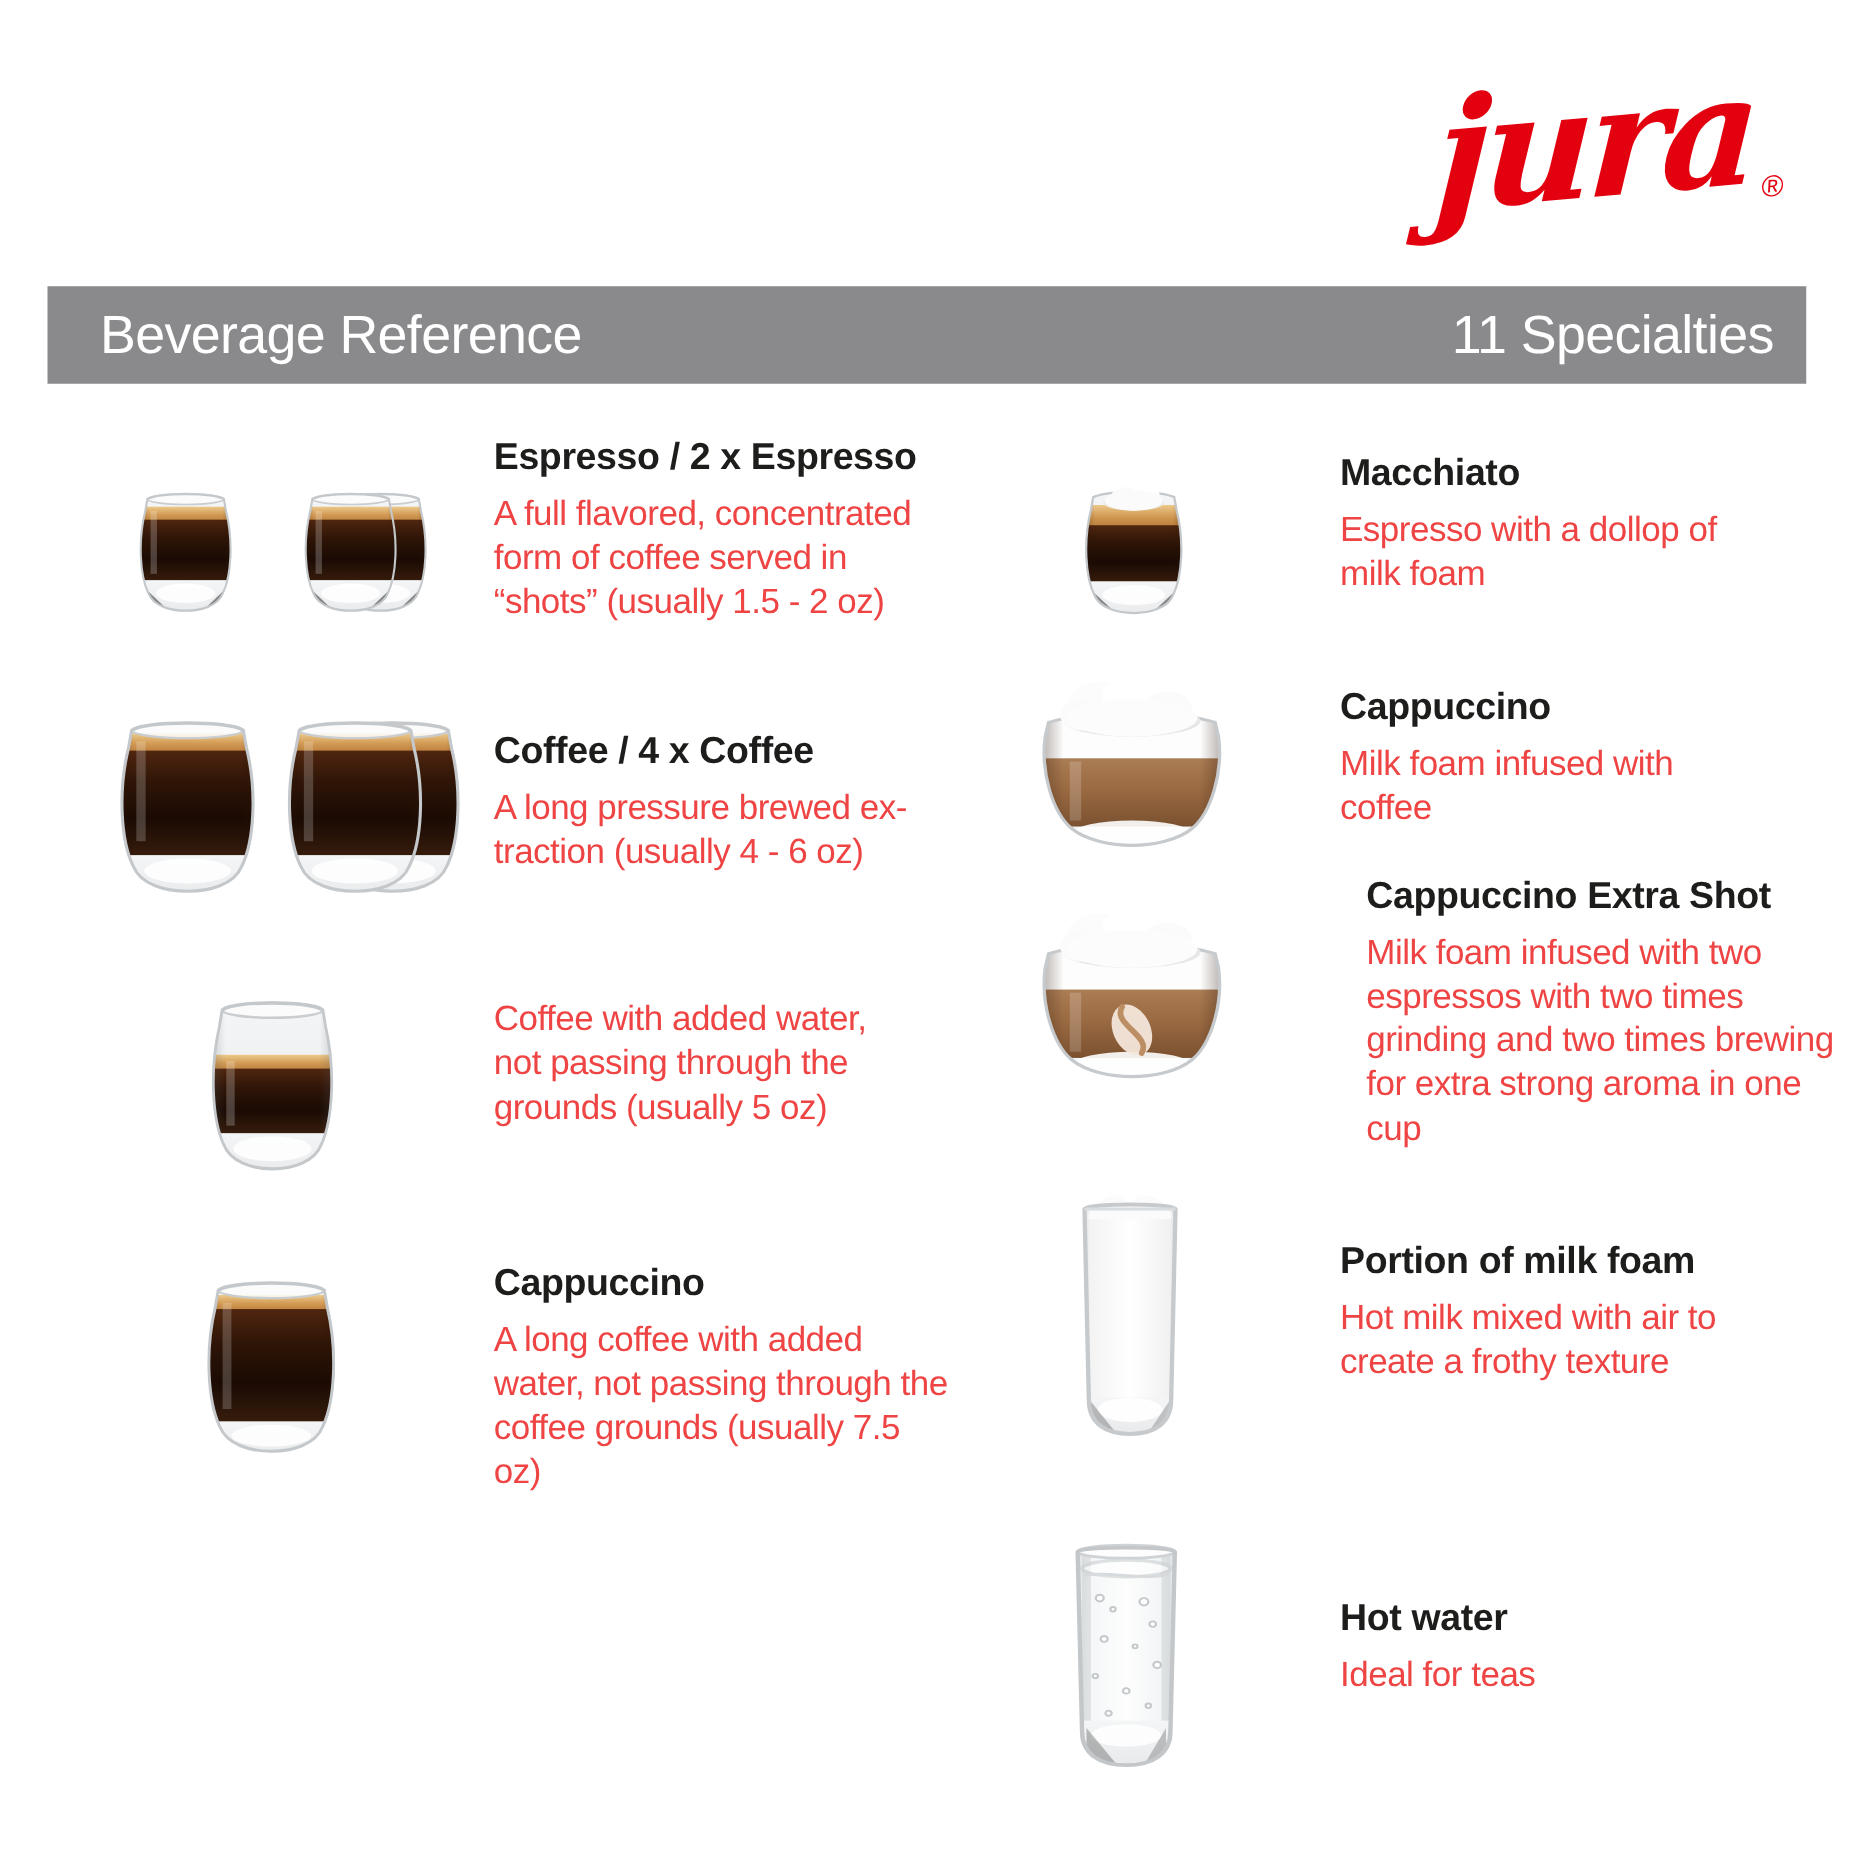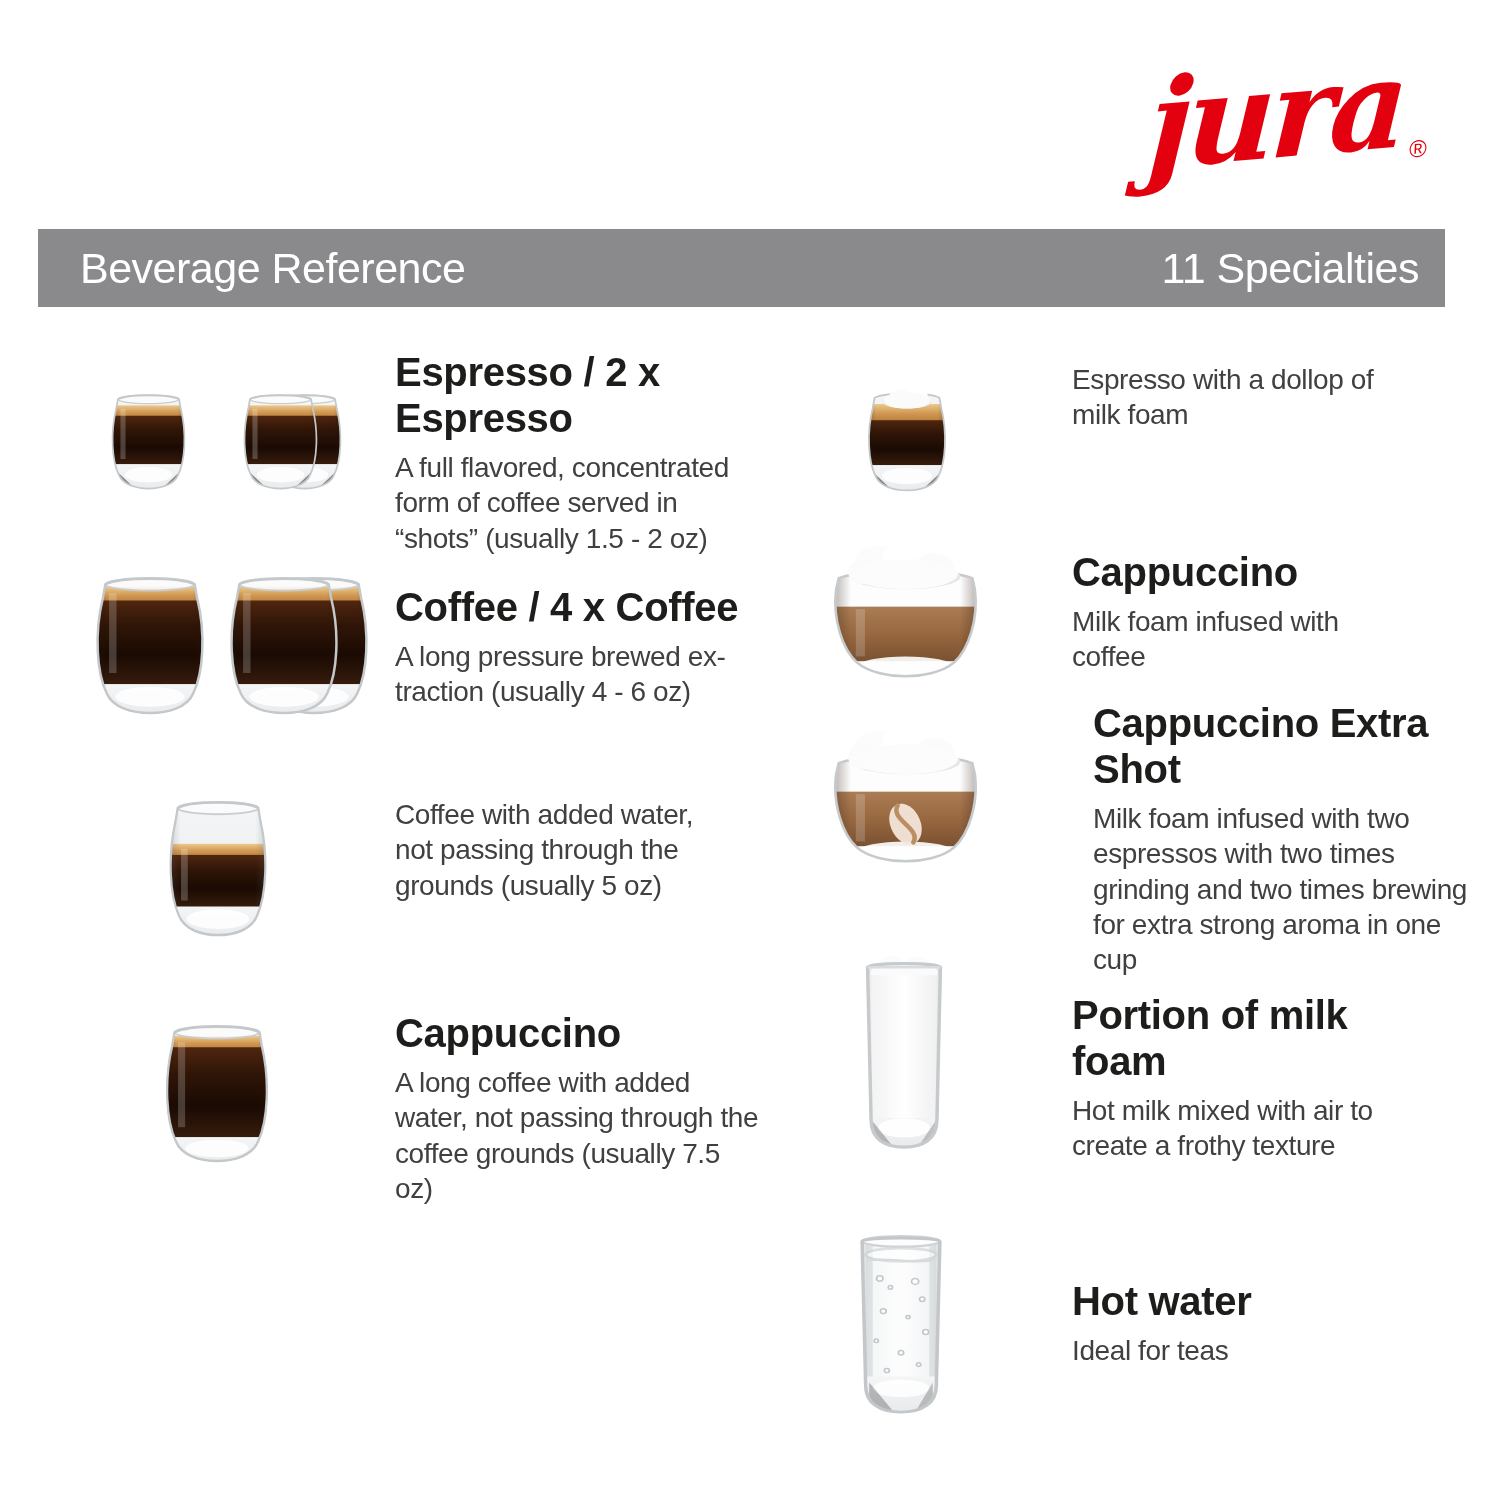--- a/index.html
+++ b/index.html
@@ -22,25 +22,25 @@
   
   .header-bar {
     position:absolute; top:229px; left:38px; width:1407px; height:78px;
     background:#8a8a8d; color:#ffffff; box-sizing:border-box;
     display:flex; justify-content:space-between; align-items:center;
     padding:0 26px 0 42px; font-size:43px; letter-spacing:-0.5px;
   }
   
   .bev-text { position:absolute; color:#242424; }
   .bev-text h3 {
-    margin:0 0 9px 0; font-size:40px; font-weight:bold; color:#1d1d1b;
+    margin:0 0 9px 0; font-size:30px; font-weight:bold; color:#1d1d1b;
     letter-spacing:-0.3px; line-height:1.15;
   }
   .bev-text p {
-    margin:0; font-size:28px; line-height:1.26; letter-spacing:-0.4px; color:#404040;
+    margin:0; font-size:28px; line-height:1.26; letter-spacing:-0.4px; color:#ef4444;
   }
   .glass-abs { position:absolute; }
   .pair { position:absolute; }
   .pair svg { position:absolute; top:0; }
 </style>
 </head>
 <body>
 
 <div class="canvas">
 
@@ -327,20 +327,21 @@
       <h3>Cappuccino</h3>
       <p>A long coffee with added water, not passing through the coffee grounds (usually 7.5 oz)</p>
     </div>
   </div>
 
   <div>
     <svg class="glass-abs" style="left:862px; top:386px" width="90" height="108" viewBox="0 0 100 120" preserveAspectRatio="none">
         <use href="#g-macchiato" xlink:href="#g-macchiato"></use>
       </svg>
     <div class="bev-text" style="left:1072px; top:362px; width:330px">
+      <h3>Macchiato</h3>
       <p>Espresso with a dollop of milk foam</p>
     </div>
   </div>
 
   <div>
     <svg class="glass-abs" style="left:827px; top:542px" width="157" height="143" viewBox="0 0 120 115" preserveAspectRatio="none">
         <use href="#g-capp" xlink:href="#g-capp"></use>
       </svg>
     <div class="bev-text" style="left:1072px; top:549px; width:300px">
       <h3>Cappuccino</h3>

